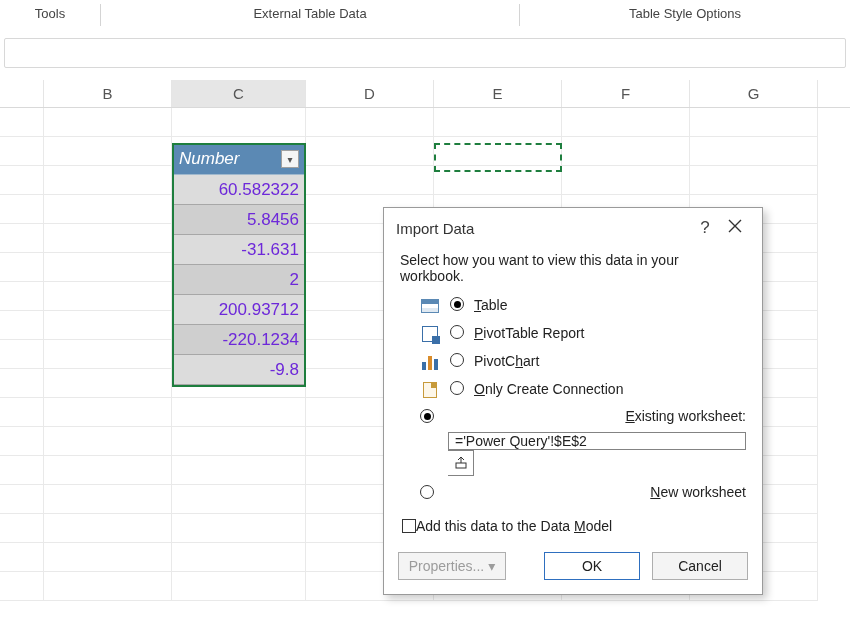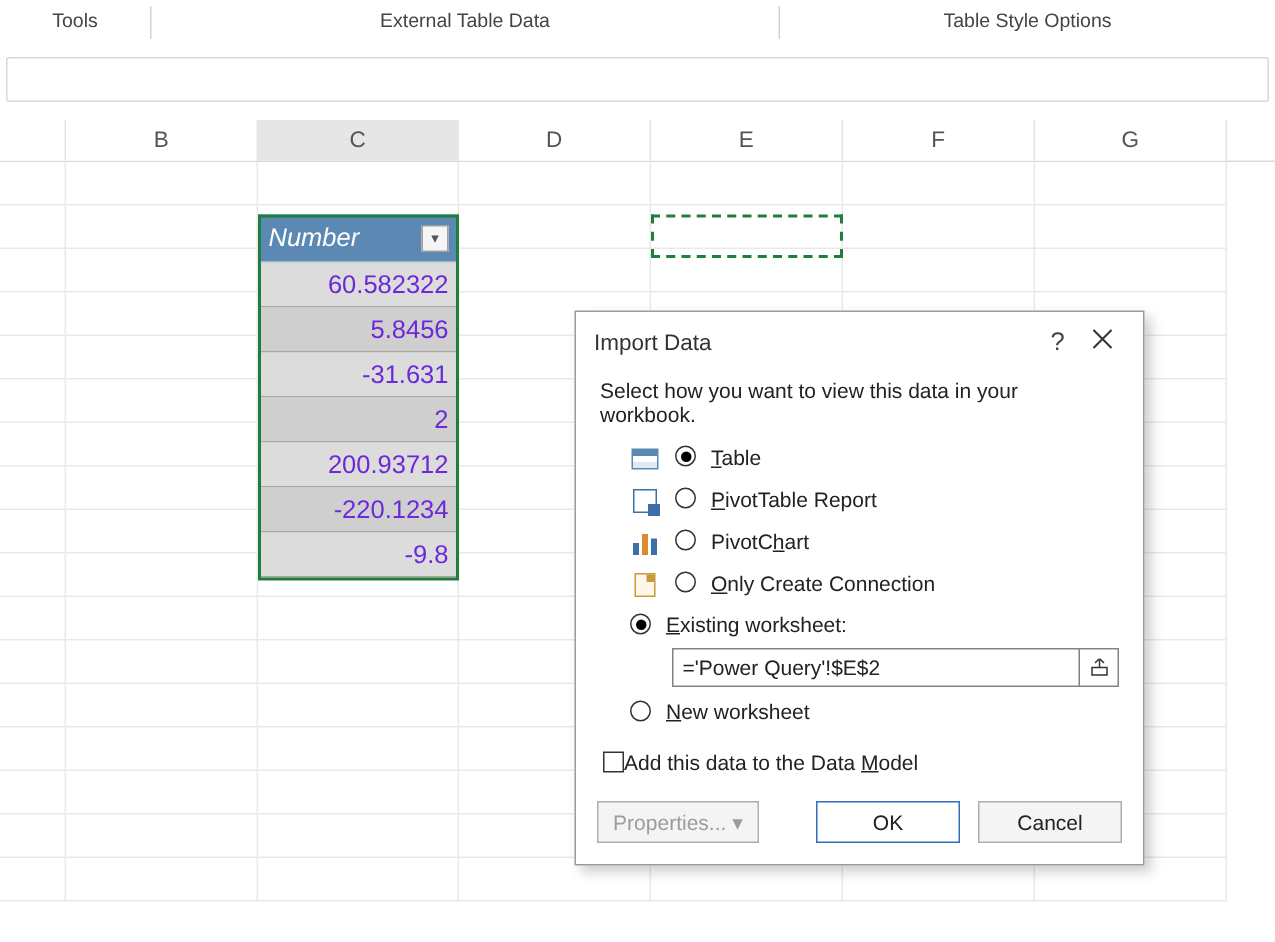--- a/index.html
+++ b/index.html
@@ -55,22 +55,22 @@
   .dlg-title .help{ width:30px; text-align:center; font-size:17px; color:#444;}
   .dlg-title .close{ width:30px; text-align:center; font-size:16px; color:#444;}
   .dlg-body { padding:4px 16px 2px 16px; font-size:14px; color:#222;}
   .prompt { margin-bottom:8px; }
   .opt-row { display:flex; align-items:flex-start; gap:10px; padding:5px 0 5px 20px;}
   .opt-icon { width:20px; height:18px; display:flex; align-items:center; justify-content:center;}
   .radio { width:14px; height:14px; border:1px solid #333; border-radius:50%; display:flex; align-items:center; justify-content:center; flex-shrink:0;}
   .radio.checked::after{ content:""; width:7px; height:7px; background:#000; border-radius:50%;}
   .opt-label .u{ text-decoration:underline;}
   .section2 { margin-top:8px;}
-  .loc-row { display:flex; align-items:center; gap:10px; padding:4px 0 4px 20px;}
-  .loc-input-row { padding:4px 0 4px 48px; display:flex; gap:0;}
+  .loc-row { display:flex; align-items:center; gap:10px; padding:4px 0 4px 20px;justify-content:space-between;}
+  .loc-input-row { padding:4px 0 4px 48px; display:flex; gap:0;flex-direction:column;}
   .cell-ref { flex:1; height:26px; border:1px solid #838383; padding:0 6px; font-size:14px; display:flex; align-items:center;}
   .ref-pick { width:26px; height:26px; border:1px solid #838383; border-left:none; display:flex; align-items:center; justify-content:center; font-size:13px;}
   .check-row { display:flex; align-items:center; padding:14px 0 6px 2px;}
   .checkbox { width:14px; height:14px; border:1px solid #333; flex-shrink:0;}
   .dlg-footer { display:flex; gap:12px; padding:10px 14px 14px 14px; align-items:center;}
   .btn { height:28px; border:1px solid #aeaeae; background:#f4f4f4; font-size:14px; display:flex; align-items:center; justify-content:center; cursor:pointer;}
   .btn.props { width:108px; color:#9c9c9c; gap:4px;}
   .btn.ok { width:96px; border:1.5px solid #2e6fbf; background:#fff;}
   .btn.cancel { width:96px;}
   .footer-spacer{flex:1;}

